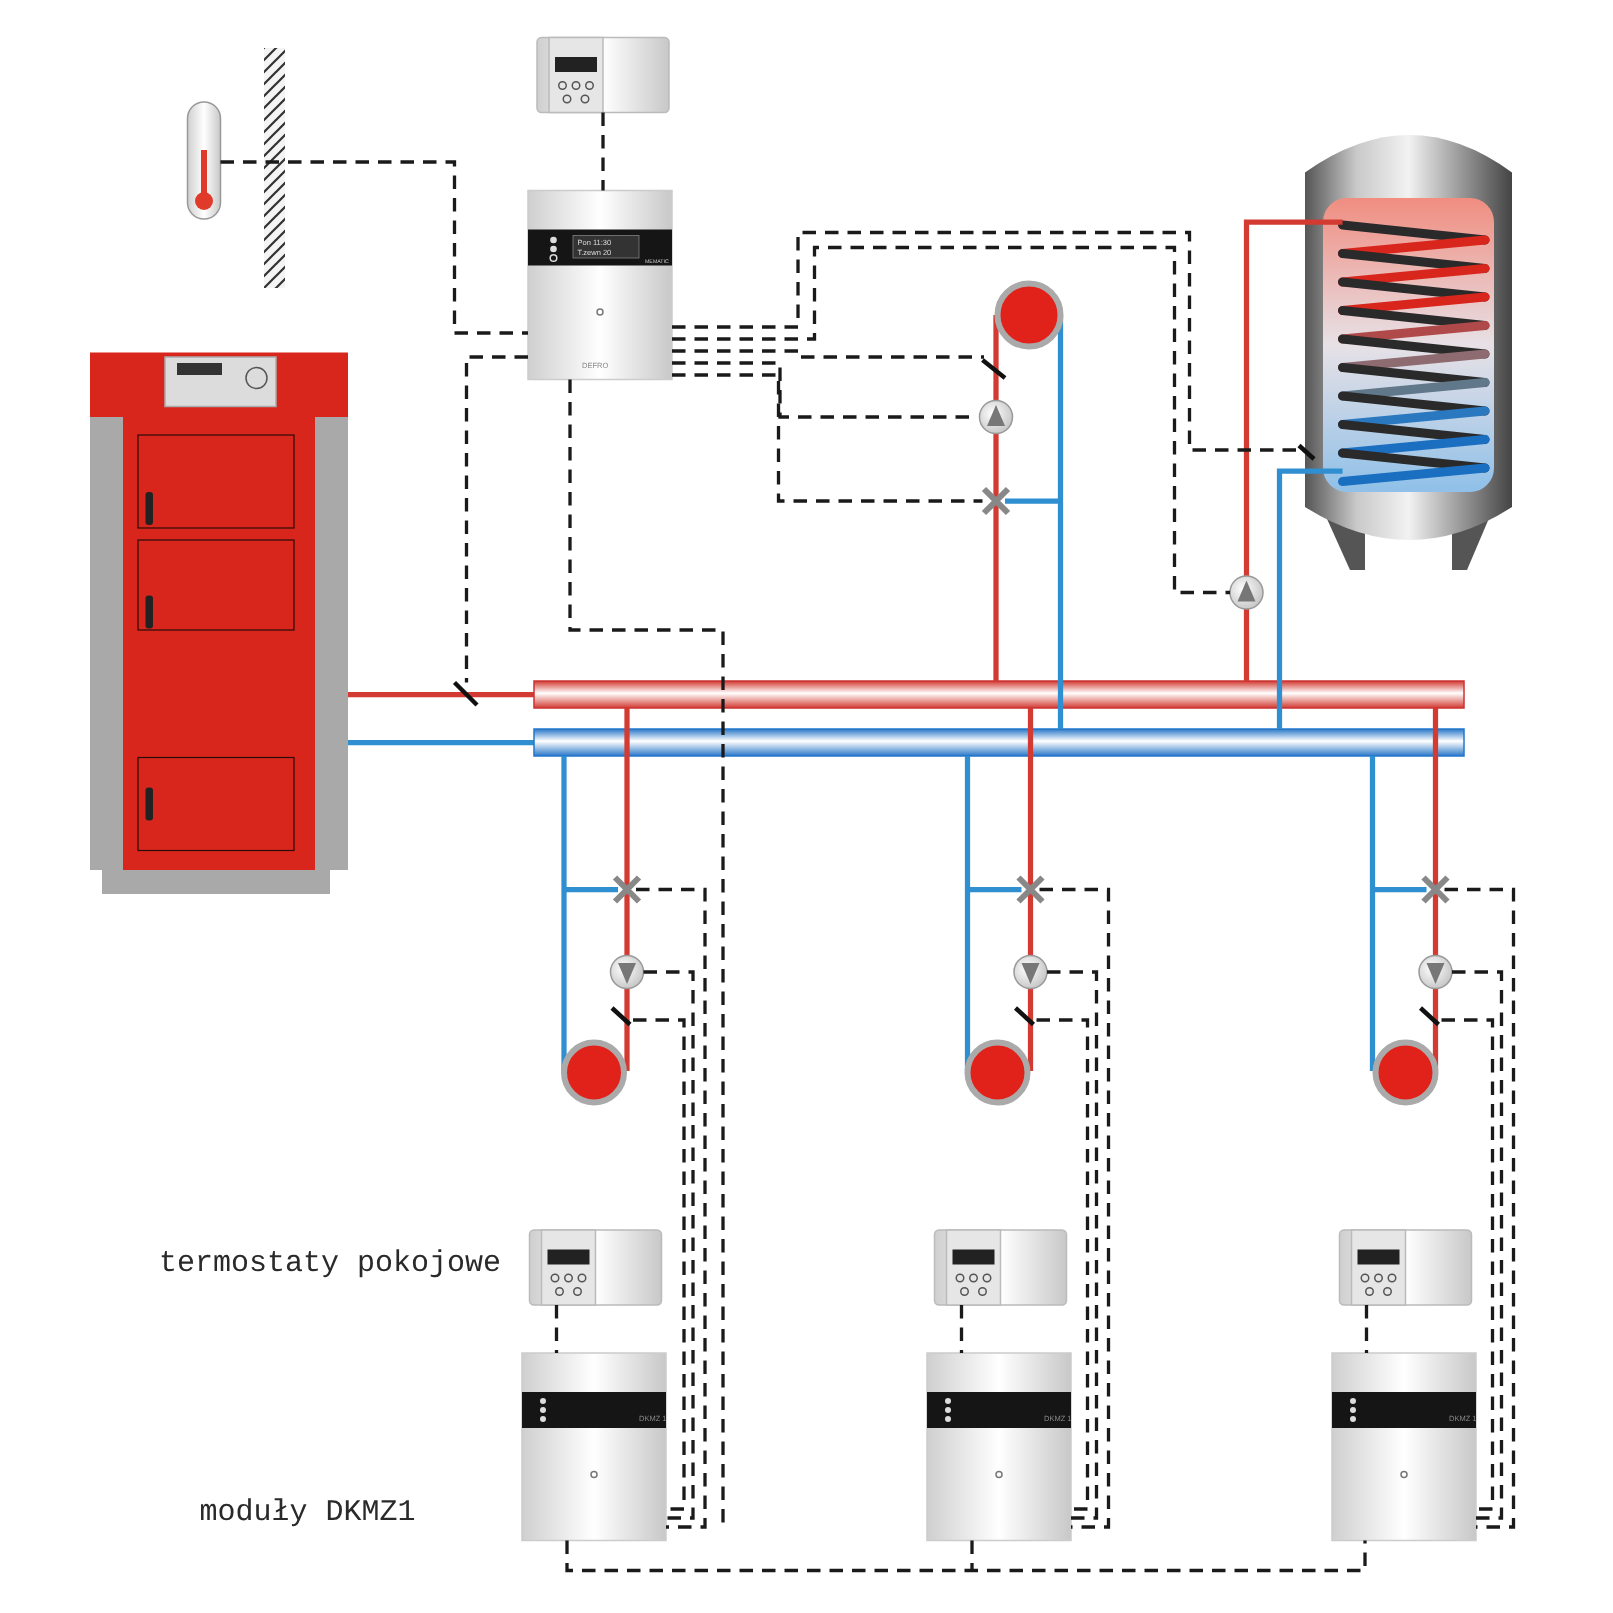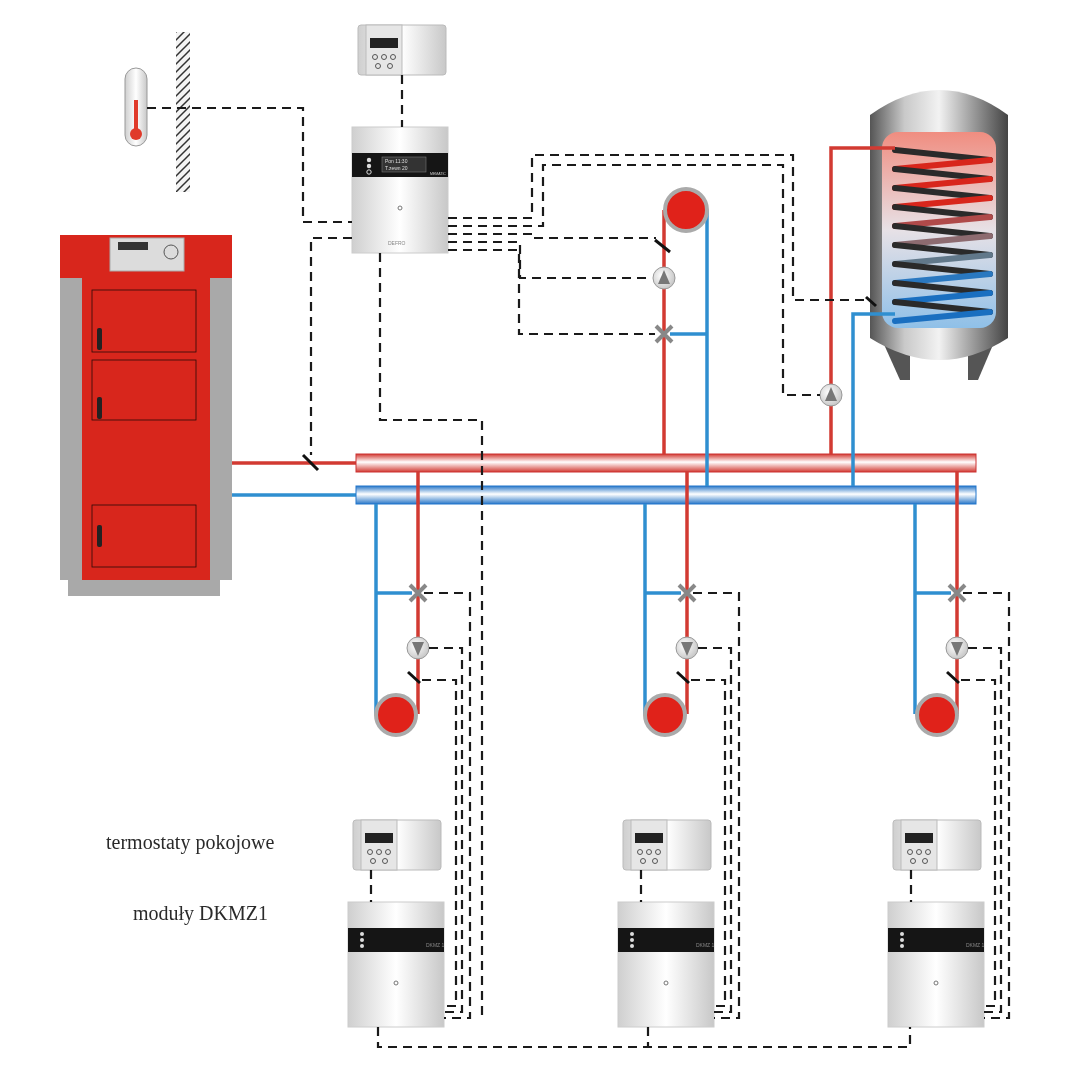--- a/index.html
+++ b/index.html
@@ -1,22 +1,22 @@
 <!DOCTYPE html>
 <html><head>
   <meta charset="utf-8">
   <style>
     html, body { margin: 0; padding: 0; background: #ffffff; }
     body { width: 1075px; height: 1075px; overflow: hidden; position: relative;
            font-family: "Liberation Sans", sans-serif; }
     #diagram { position: absolute; left: 0; top: 0; width: 1075px; height: 1075px; }
-    .label { position: absolute; font-family: Liberation Serif, serif;
+    .label { position: absolute; font-family: Liberation Mono, monospace;
              font-size: 20px; color: #2a2a2a; white-space: nowrap; }
     .lbl-thermo { left: 106px; top: 831px; }
-    .lbl-module { left: 133px; top: 902px; }
+    .lbl-module { left: 133px; top: 997px; }
     .wire { fill: none; stroke: #1a1a1a; stroke-width: 2.2; stroke-dasharray: 9 6; }
     .hot { fill: none; stroke: #d23a32; stroke-width: 3.5; }
     .cold { fill: none; stroke: #2f8fd0; stroke-width: 3.5; }
     .tiny { font-family: "Liberation Sans", sans-serif; font-size: 5px; }
   </style>
 </head>
 <body>
 
 <svg id="diagram" viewBox="0 0 1075 1075" xmlns="http://www.w3.org/2000/svg">
   <defs>

